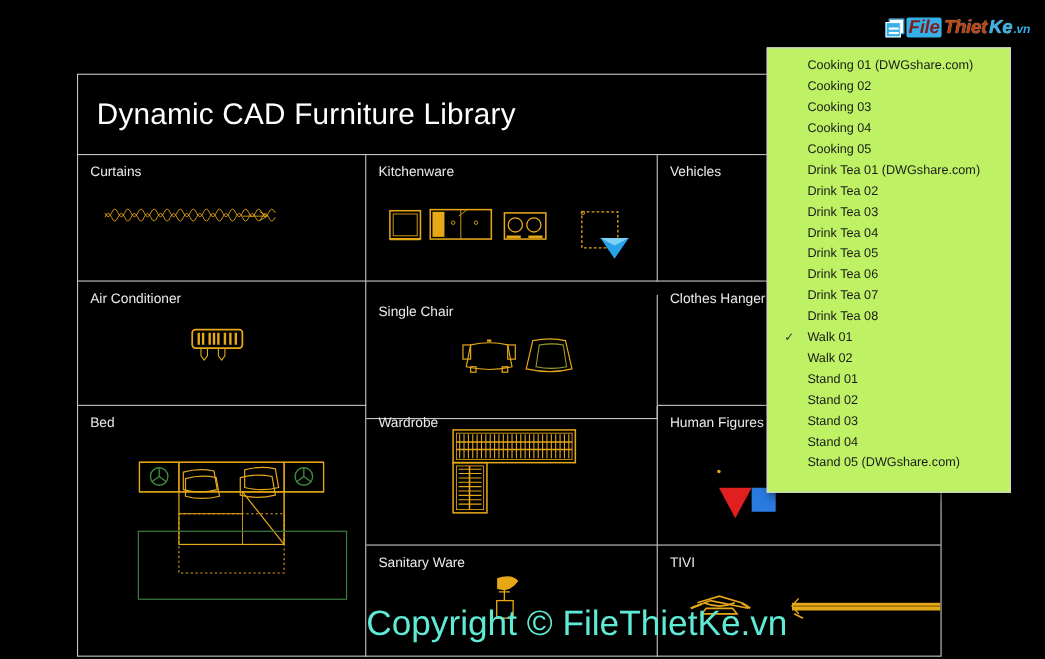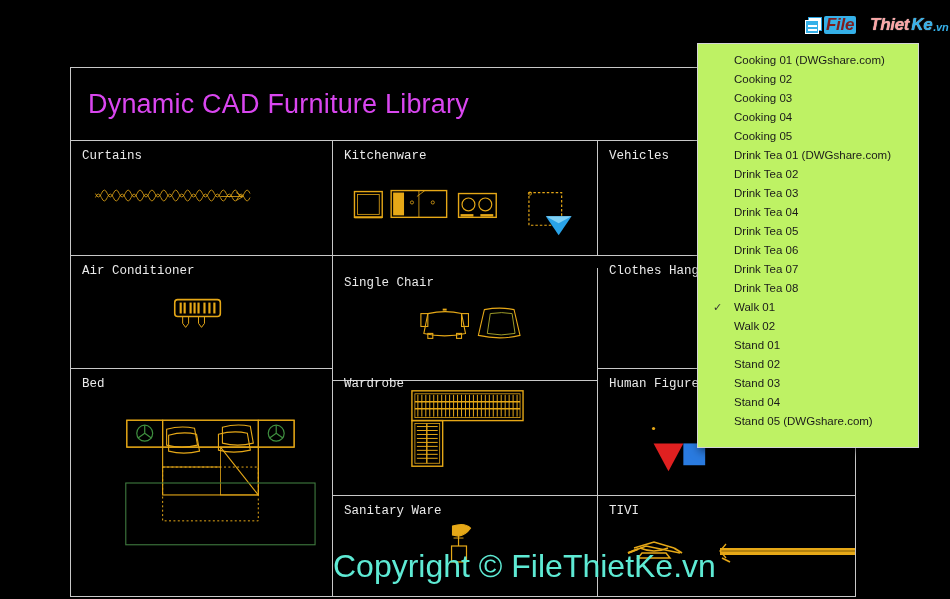--- a/index.html
+++ b/index.html
@@ -64,24 +64,24 @@
   }
   .logo-file {
     background: #35b0e8;
     color: #7f1d1d;
     font-size: 17px;
     line-height: 18px;
     padding: 0 2px;
     border-radius: 2px;
   }
   .logo-thiet {
-    color: #fca5a5;
+    color: #c2410c;
     font-size: 17px;
     line-height: 18px;
-    margin-left: 14px;
+    margin-left: 2px;
     text-shadow: 0 0 1px rgba(255,255,255,0.9);
   }
   .logo-ke {
     color: #35b0e8;
     font-size: 17px;
     line-height: 18px;
     margin-left: 2px;
     text-shadow: 0 0 1px rgba(255,255,255,0.9);
   }
   .logo-vn {
@@ -107,21 +107,21 @@
     position: absolute;
     left: 0; top: 0;
     width: 100%;
     height: 73px;
     border-bottom: 1px solid #c8c8c8;
     box-sizing: border-box;
     display: flex;
     align-items: center;
   }
   .sheet-title {
-    color: #d946ef;
+    color: #ffffff;
     font-size: 27px;
     margin-left: 17px;
     letter-spacing: 0.2px;
     font-family: "Liberation Sans", sans-serif;
   }
 
   .cell {
     position: absolute;
     box-sizing: border-box;
     border-right: 1px solid #c8c8c8;
@@ -130,21 +130,21 @@
   }
   .cell.nr { border-right: none; }
   .cell.nb { border-bottom: none; }
   .cell-label {
     position: absolute;
     left: 11px;
     top: 8px;
     color: #eaeaea;
     font-size: 12.5px;
     white-space: nowrap;
-    font-family: Liberation Mono, monospace;
+    font-family: Liberation Sans, sans-serif;
   }
   .art {
     position: absolute;
     left: 0; top: 0;
     width: 100%; height: 100%;
     pointer-events: none;
   }
 
   
   .watermark {

